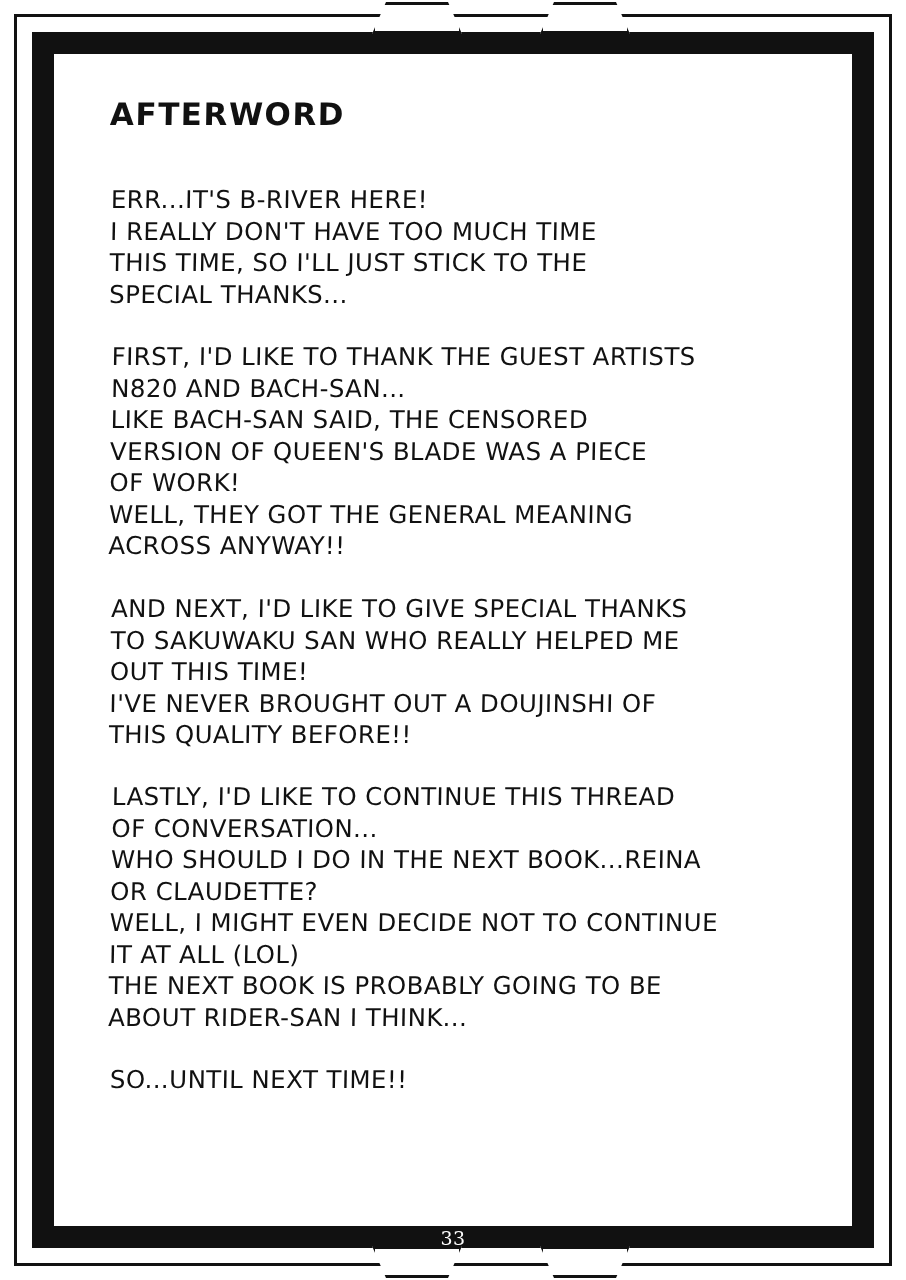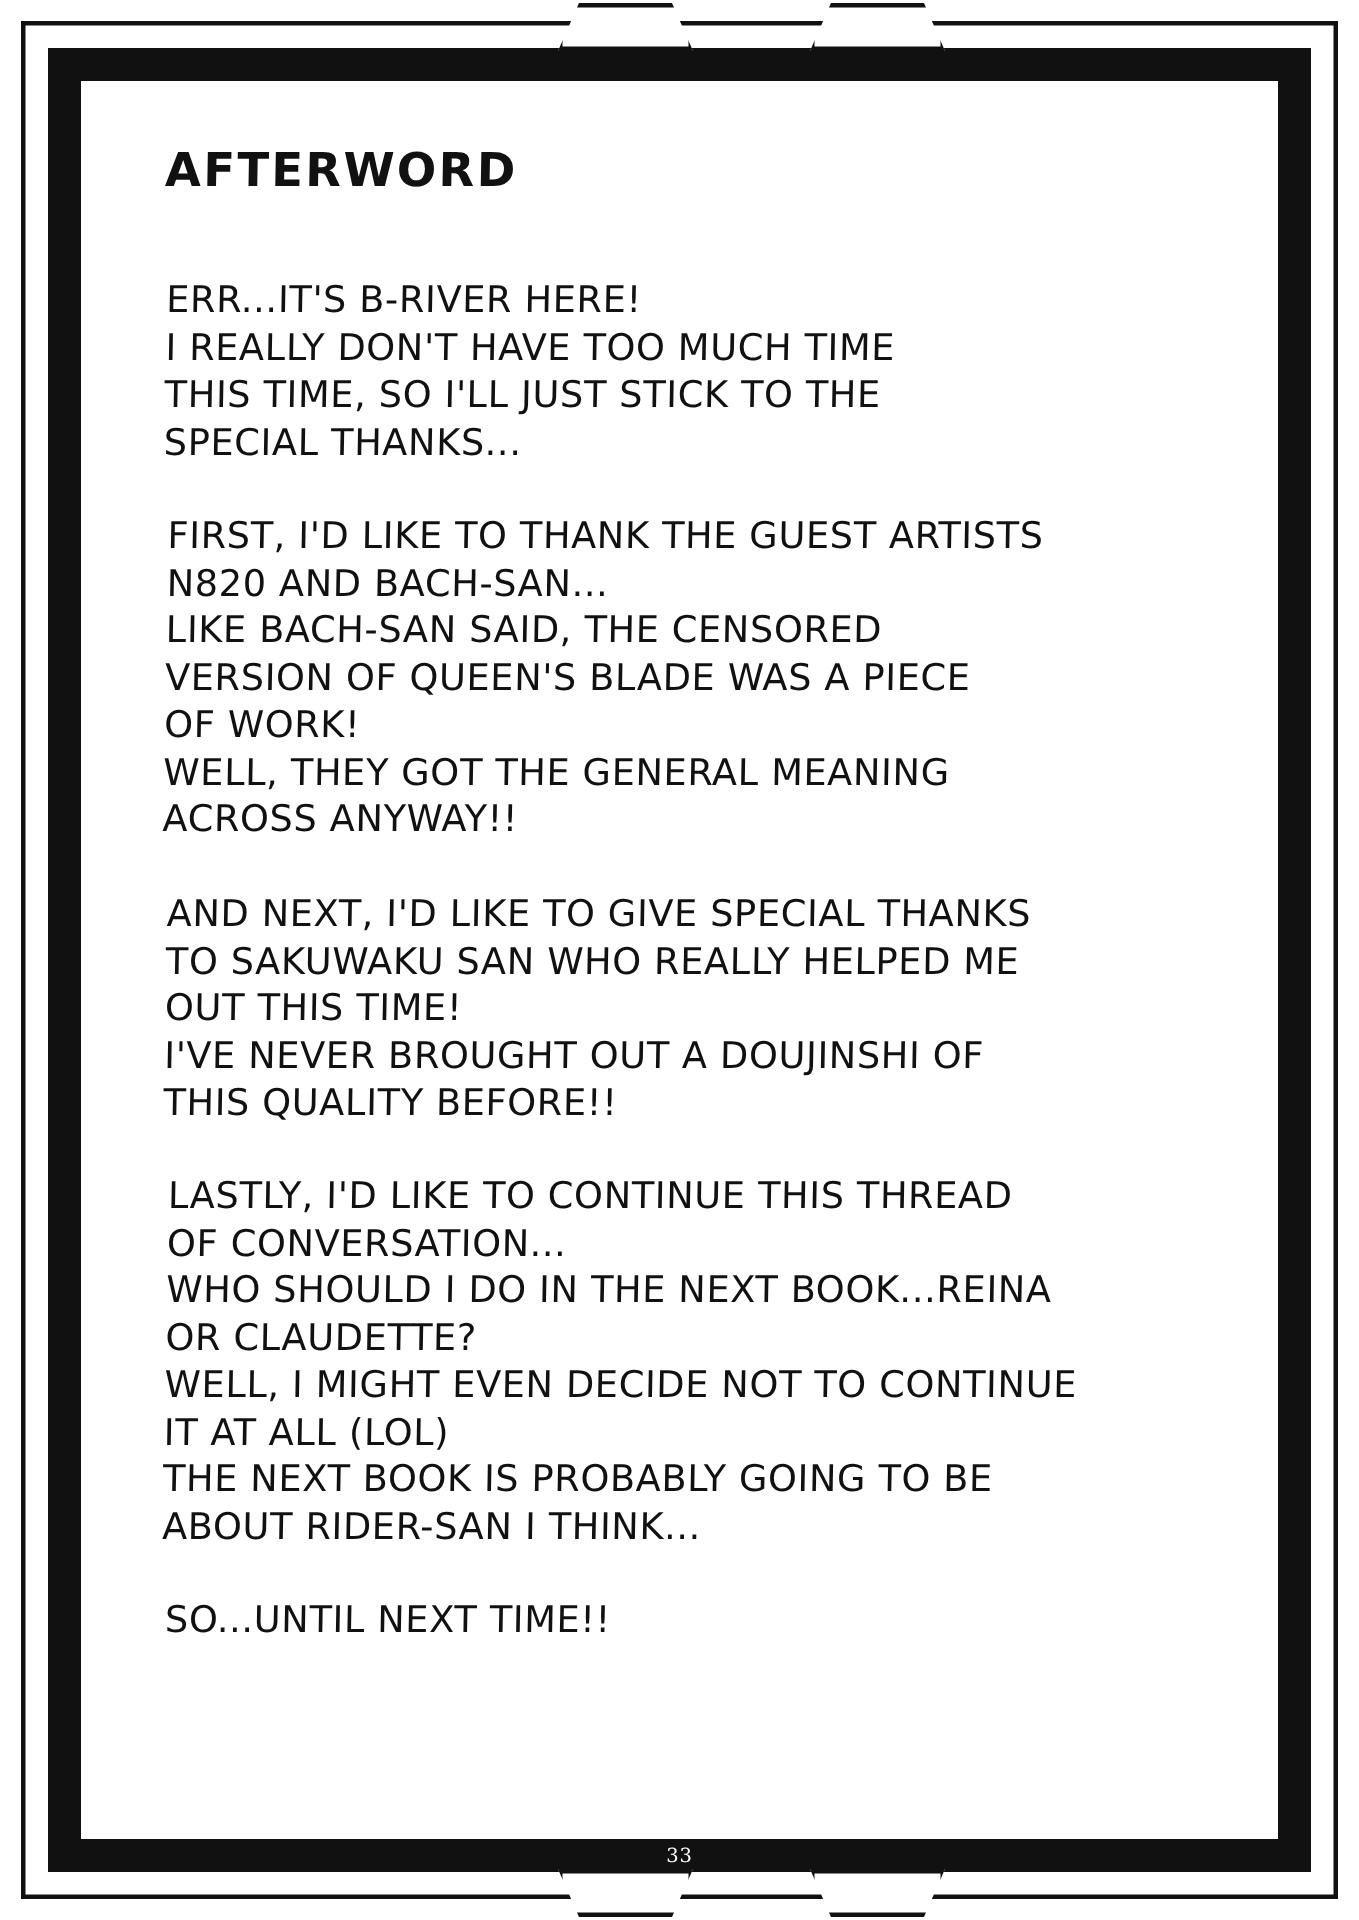--- a/index.html
+++ b/index.html
@@ -114,21 +114,21 @@
 
   
   .page-number {
     position: absolute;
     left: 420px;
     top: 1228px;
     width: 66px;
     height: 20px;
     color: #ffffff;
     font-family: "DejaVu Serif", serif;
-    font-size: 13px;
+    font-size: 19px;
     line-height: 20px;
     text-align: center;
     letter-spacing: 0.5px;
   }
 
   
   .content {
     position: absolute;
     left: 110px;
     top: 96px;

